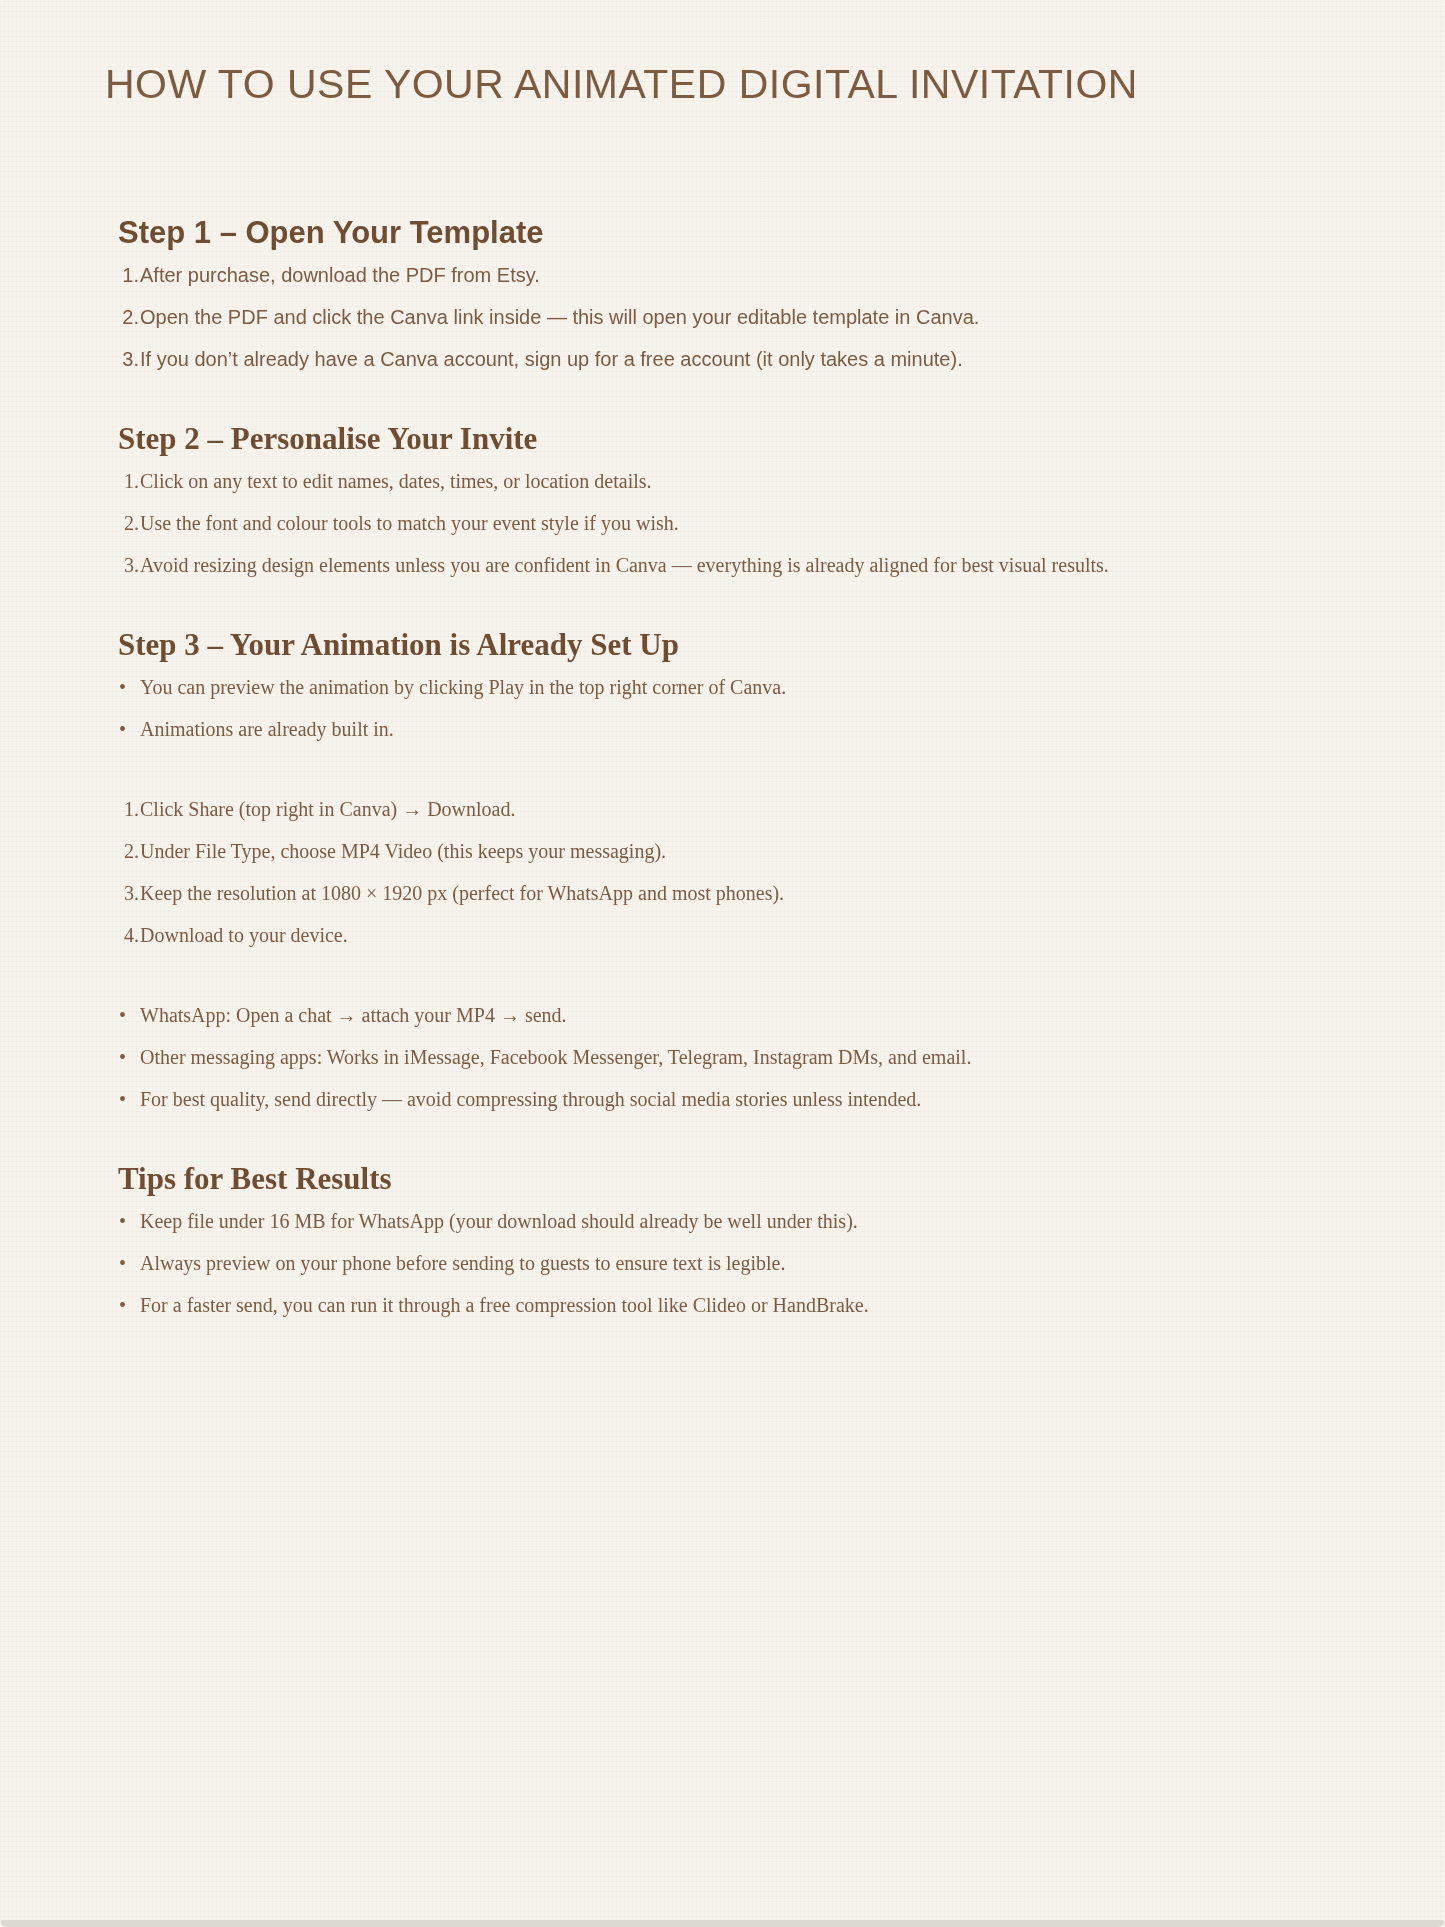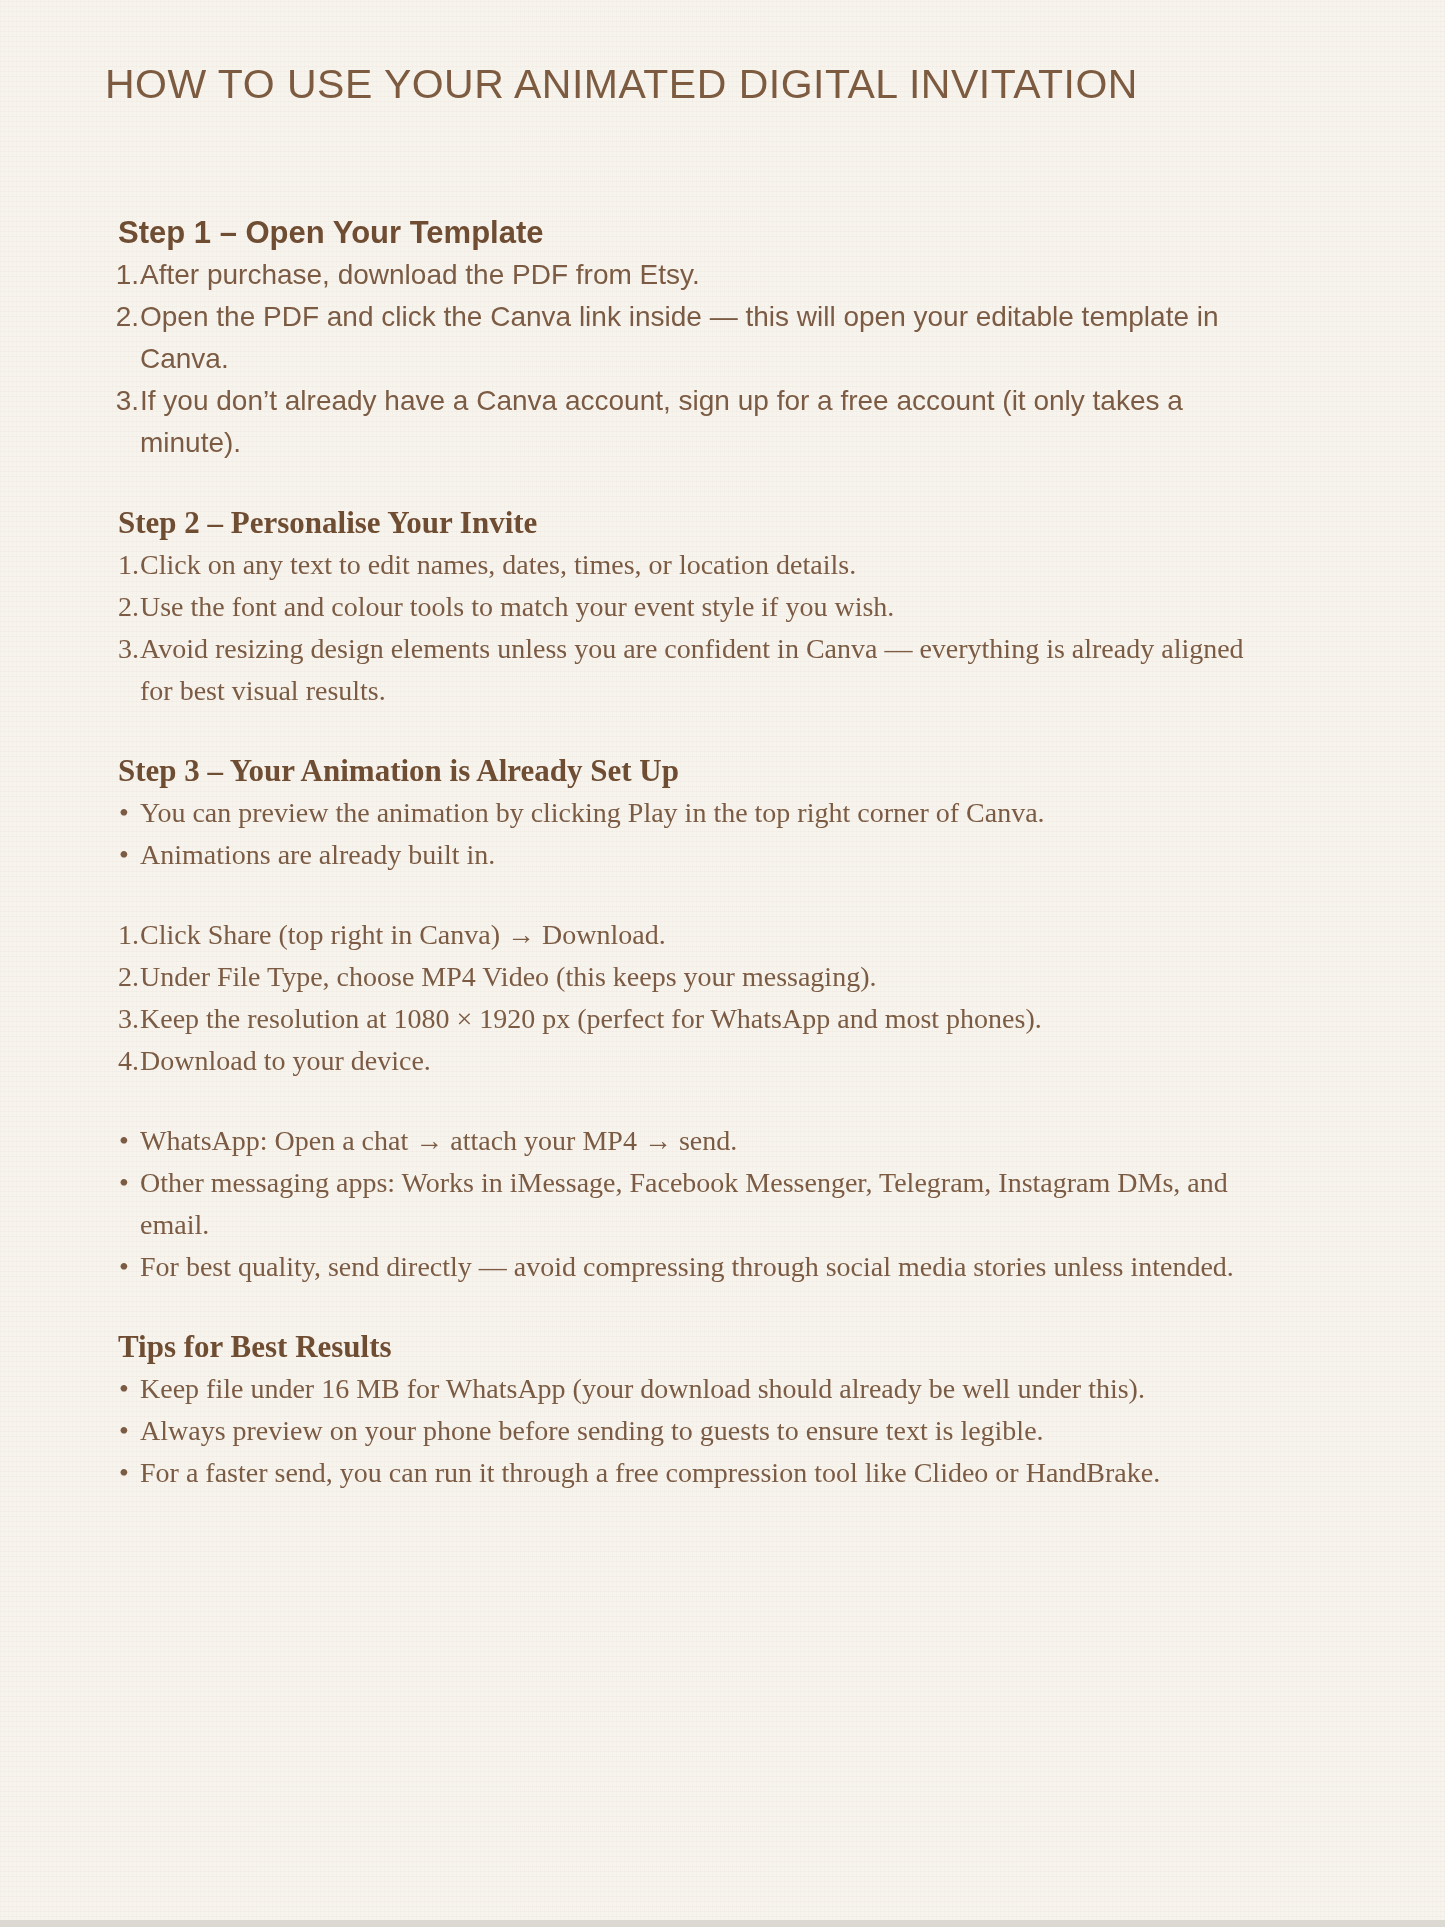--- a/index.html
+++ b/index.html
@@ -2,21 +2,21 @@
 <html style="--background: #f7f4ee; --title-text: #7d5b41; --heading-text: #6f4d33; --body-text: #7b5b43; --bottom-edge: #dcd8d2;"><head>
 <meta charset="utf-8">
 <style>
   :root {
     --background: #f7f4ee;
     --title-text: #7d5b41;
     --heading-text: #6f4d33;
     --body-text: #7b5b43;
     --bottom-edge: #dcd8d2;
   }
-  * { box-sizing: border-box; }
+  * { box-sizing: border-box; border-radius: 7px; }
   html, body { margin: 0; padding: 0; }
   body {
     width: 1445px;
     height: 1927px;
     background: var(--background);
     font-family: "Liberation Sans", sans-serif;
     position: relative;
     overflow: hidden;
   }
   
@@ -54,21 +54,21 @@
     color: var(--heading-text);
   }
   ol.step-list, ul.step-list {
     margin: 0;
     padding: 0 0 0 22px;
     list-style: none;
   }
   ol.step-list { counter-reset: it; }
   .step-list li {
     position: relative;
-    font-size: 28px;
+    font-size: 20px;
     line-height: 42px;
     color: var(--body-text);
   }
   ol.step-list li { counter-increment: it; }
   ol.step-list li::before {
     content: counter(it) ".";
     position: absolute;
     right: 100%;
     margin-right: 1px;
     color: var(--body-text);

